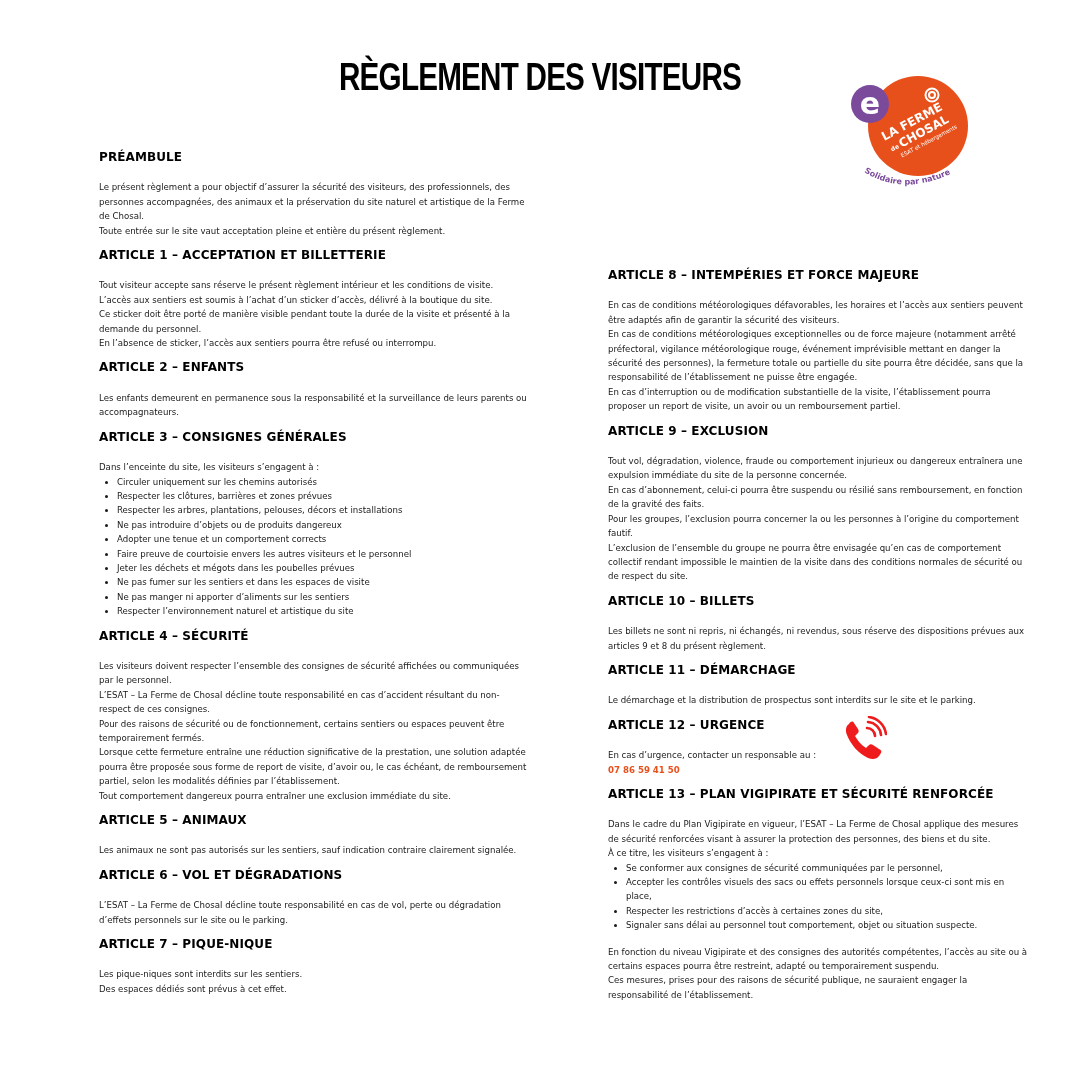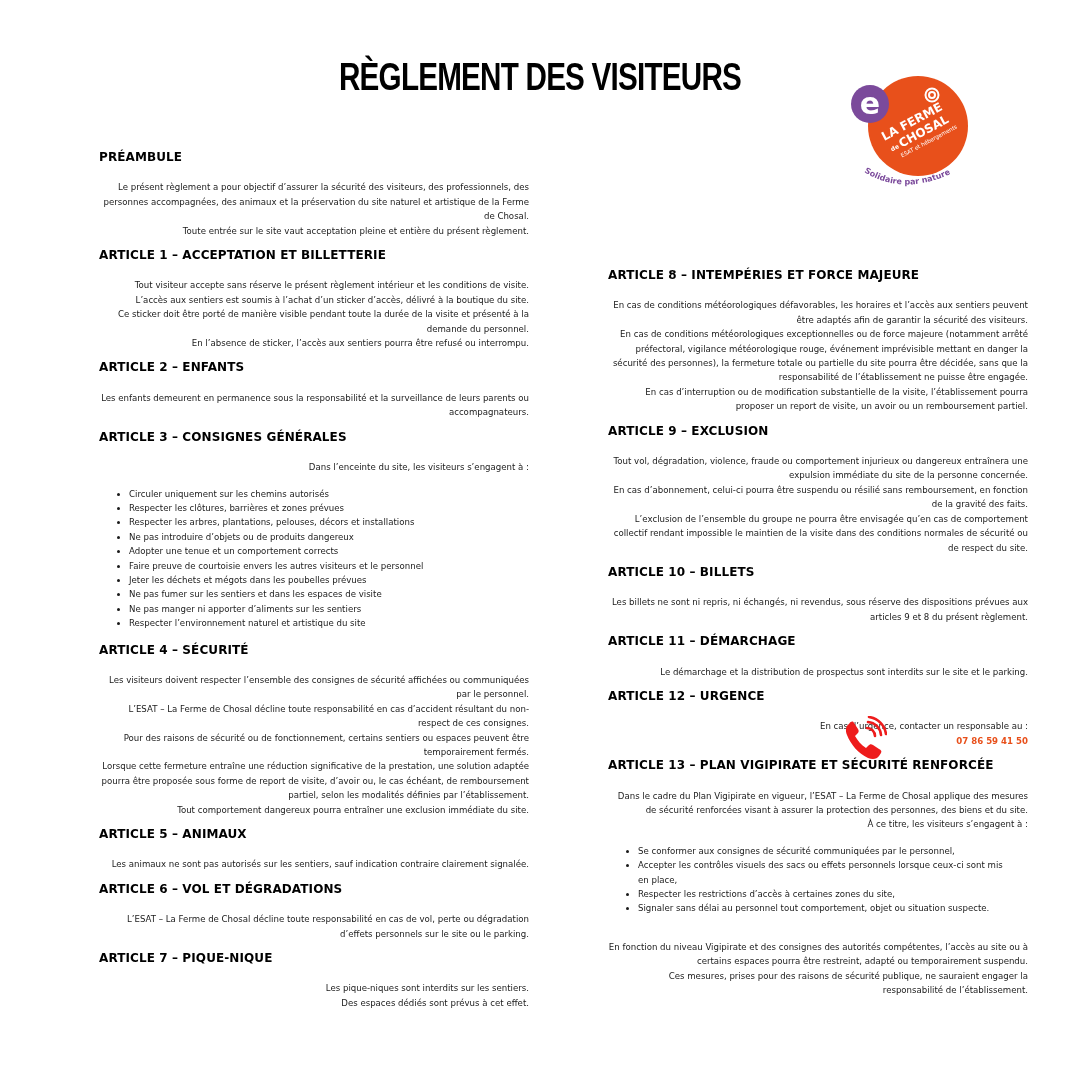--- a/index.html
+++ b/index.html
@@ -8,22 +8,22 @@
       position: absolute; top: 56px; left: 0; width: 1080px; text-align: center;
       font-family: "Liberation Sans", sans-serif; font-weight: bold; font-size: 38px;
       letter-spacing: -1px; transform: scaleX(0.78); transform-origin: center; color: #000;
     }
     .logo { position: absolute; left: 846px; top: 74px; width: 130px; height: 125px; }
     .col { position: absolute; font-size: 8.6px; line-height: 14.4px; }
     .col-left { left: 99px; top: 150px; width: 430px; }
     .col-right { left: 608px; top: 268px; width: 420px; }
     .section { margin-bottom: 10px; }
     .heading { font-weight: bold; font-size: 12px; color: #000; margin-bottom: 16px; letter-spacing: 0.1px; }
-    .para { display: block; text-align: right; }
-    ul { margin: 12px; padding-left: 18px; }
+    .para { display: block; }
+    ul { margin: 0; padding-left: 18px; }
     li { padding-left: 0px; }
     .gap { height: 12px; }
     .phone { color: #e8501b; font-weight: bold; }
     .phone-icon { position: absolute; left: 843px; top: 716px; width: 44px; height: 46px; }
   </style>
 </head>
 <body>
 
 <div class="title">RÈGLEMENT DES VISITEURS</div>
 
@@ -107,20 +107,21 @@
   <div class="section">
     <div class="heading">ARTICLE 8 – INTEMPÉRIES ET FORCE MAJEURE</div>
     <span class="para">En cas de conditions météorologiques défavorables, les horaires et l’accès aux sentiers peuvent être adaptés afin de garantir la sécurité des visiteurs.</span>
     <span class="para">En cas de conditions météorologiques exceptionnelles ou de force majeure (notamment arrêté préfectoral, vigilance météorologique rouge, événement imprévisible mettant en danger la sécurité des personnes), la fermeture totale ou partielle du site pourra être décidée, sans que la responsabilité de l’établissement ne puisse être engagée.</span>
     <span class="para">En cas d’interruption ou de modification substantielle de la visite, l’établissement pourra proposer un report de visite, un avoir ou un remboursement partiel.</span>
   </div>
   <div class="section">
     <div class="heading">ARTICLE 9 – EXCLUSION</div>
     <span class="para">Tout vol, dégradation, violence, fraude ou comportement injurieux ou dangereux entraînera une expulsion immédiate du site de la personne concernée.</span>
     <span class="para">En cas d’abonnement, celui-ci pourra être suspendu ou résilié sans remboursement, en fonction de la gravité des faits.</span>
+    <span class="para">Pour les groupes, l’exclusion pourra concerner la ou les personnes à l’origine du comportement fautif.</span>
     <span class="para">L’exclusion de l’ensemble du groupe ne pourra être envisagée qu’en cas de comportement collectif rendant impossible le maintien de la visite dans des conditions normales de sécurité ou de respect du site.</span>
   </div>
   <div class="section">
     <div class="heading">ARTICLE 10 – BILLETS</div>
     <span class="para">Les billets ne sont ni repris, ni échangés, ni revendus, sous réserve des dispositions prévues aux articles 9 et 8 du présent règlement.</span>
   </div>
   <div class="section">
     <div class="heading">ARTICLE 11 – DÉMARCHAGE</div>
     <span class="para">Le démarchage et la distribution de prospectus sont interdits sur le site et le parking.</span>
   </div>

